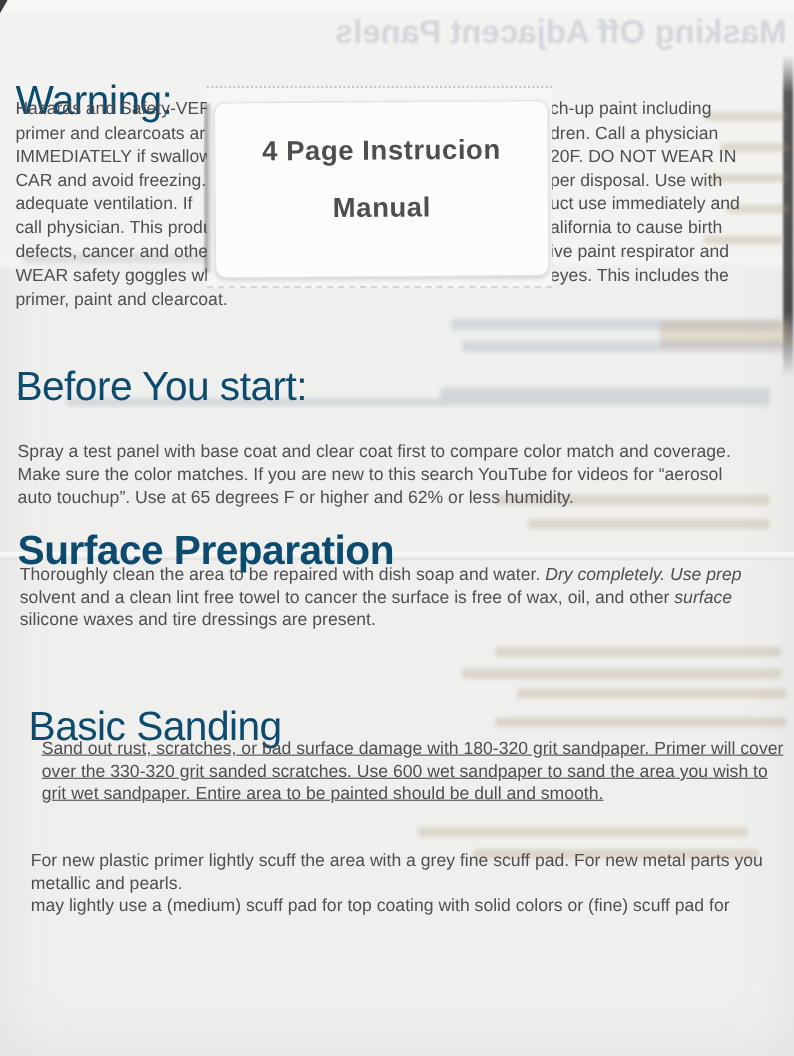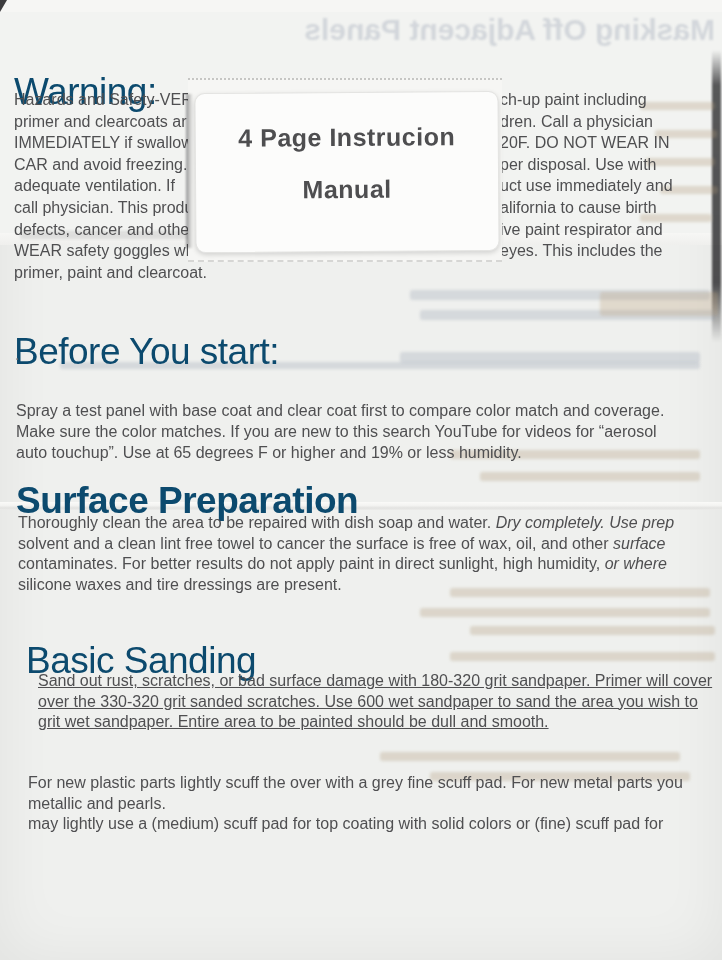--- a/index.html
+++ b/index.html
@@ -108,39 +108,38 @@
     <div class="s1">4 Page Instrucion</div>
     <div class="s2">Manual</div>
   </div>
 
   <h1 class="h1" style="left:14px;top:306px;">Before You start:</h1>
   <div class="stray">.</div>
 
   <div class="body-text lh21" style="left:16px;top:388px;width:700px;margin-top:12px;">
     <div>Spray a test panel with base coat and clear coat first to compare color match and coverage.</div>
     <div>Make sure the color matches.  If you are new to this search YouTube for videos for “aerosol</div>
-    <div>auto touchup”.  Use at 65 degrees F or higher and 19% or less humidity.</div>
+    <div>auto touchup”.  Use at 65 degrees F or higher and 62% or less humidity.</div>
   </div>
 
   <h1 class="h1" style="left:16px;top:455px;font-weight:bold;">Surface Preparation</h1>
 
   <div class="body-text lh206" style="left:18px;top:513px;width:700px;">
     <div><span>Thoroughly clean the area to be repaired with dish soap and water.  </span><span class="it">Dry completely. Use prep</span></div>
     <div><span>solvent and a clean lint free towel to cancer the surface is free of wax, oil, and other </span><span class="it">surface</span></div>
-    <div><span>contaminates. For better results do not apply paint in direct sunlight, high humidity, </span><span class="it">or where</span></div>
     <div>silicone waxes and tire dressings are present.</div>
   </div>
 
   <h1 class="h1" style="left:26px;top:615px;text-align:center;">Basic Sanding</h1>
 
   <div class="body-text lh206" style="left:38px;top:671px;width:695px;text-decoration:underline;">
     <div>Sand out rust, scratches, or bad surface damage with 180-320 grit sandpaper. Primer will cover</div>
     <div>over the 330-320 grit sanded scratches. Use 600 wet sandpaper to sand the area you wish to</div>
     <div>grit wet sandpaper. Entire area to be painted should be dull and smooth.</div>
   </div>
 
   <div class="body-text lh206" style="left:28px;top:773px;width:690px;">
-    <div>For new plastic parts lightly scuff the over with a grey fine scuff pad. For new metal parts you</div>
+    <div>For new plastic primer lightly scuff the area with a grey fine scuff pad. For new metal parts you</div>
     <div>metallic and pearls.</div>
     <div>may lightly use a (medium) scuff pad for top coating with solid colors or (fine) scuff pad for</div>
   </div>
 
 </div>
 
 </body></html>

